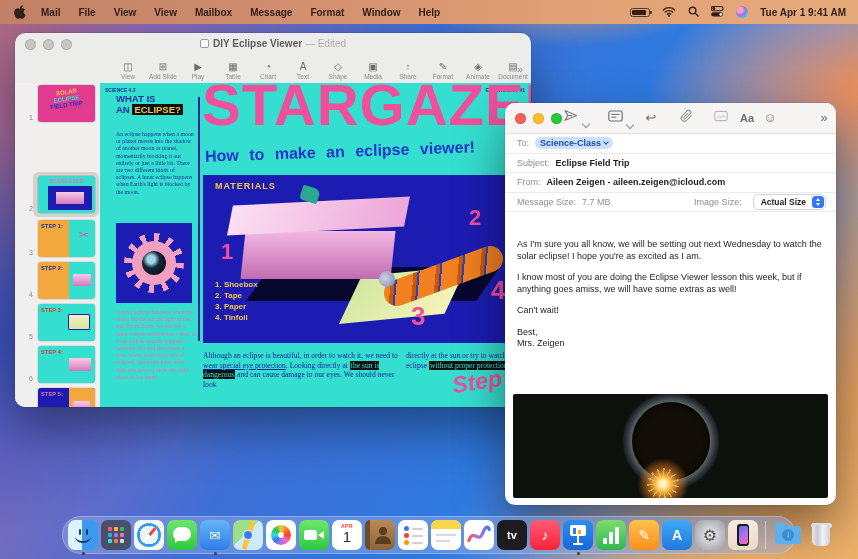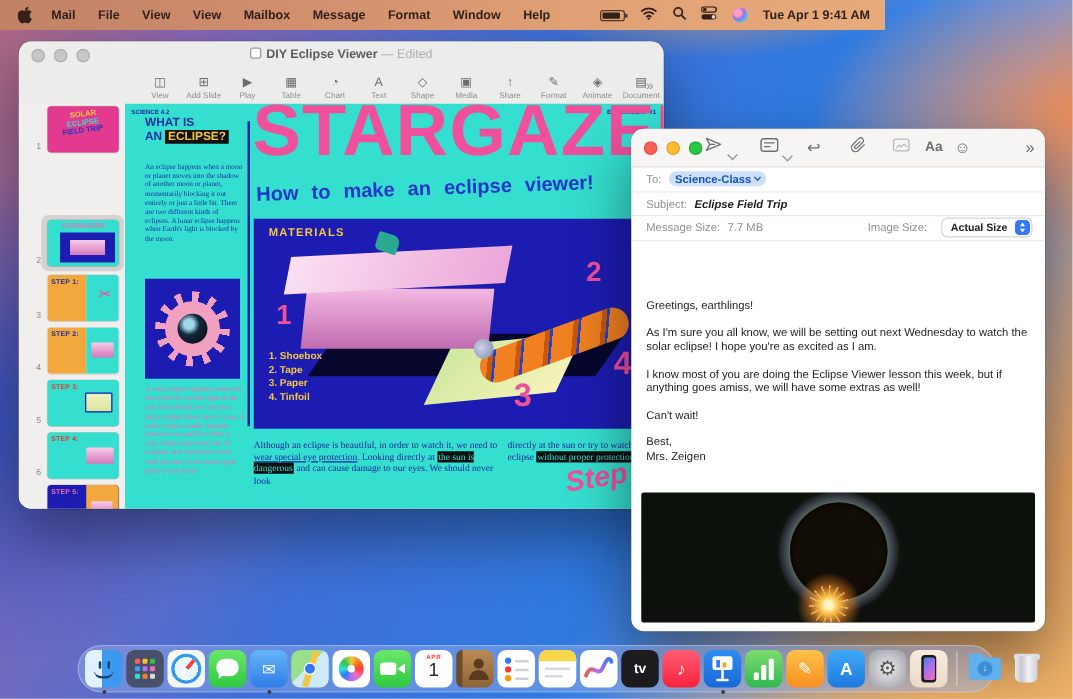--- a/index.html
+++ b/index.html
@@ -11,21 +11,21 @@
       radial-gradient(60% 45% at 88% 103%, #f0b469 0%, rgba(240,180,105,0) 55%),
       radial-gradient(55% 40% at 103% 16%, #ef8a50 0%, rgba(239,138,80,0) 50%),
       radial-gradient(45% 30% at 66% -5%, #e9a05f 0%, rgba(233,160,95,0) 45%),
       radial-gradient(50% 60% at -5% 60%, #2b4fc0 0%, rgba(43,79,192,0) 60%),
       linear-gradient(115deg, #b0687e 0%, #8a68b4 14%, #3f6fd6 40%, #2f7ae0 62%, #6f97e4 76%, #e3a162 92%, #eab06d 100%);
   }
   .abs { position:absolute; }
 
   
   #menubar {
-    position:absolute; left:0; top:0; width:708px; height:24px; z-index:50;
+    position:absolute; left:0; top:0; width:858px; height:24px; z-index:50;
     background:linear-gradient(90deg,#c08166 0%,#cf8d6d 30%,#e0a075 65%,#e7ab7b 100%);
     display:flex; align-items:center; color:#33201a; font-size:10px;
   }
   #menubar .mi { padding:0 9px; font-weight:600; }
   #menubar .mi.app { font-weight:700; }
   #menubar .left { display:flex; align-items:center; }
   #menubar .right { margin-left:auto; display:flex; align-items:center; gap:12px; padding-right:12px; }
   .apple-logo { padding:0 6px 0 14px; display:flex; }
   .batt { width:20px; height:9px; border:1px solid rgba(40,20,15,.75); border-radius:2.5px; position:relative; }
   .batt::before { content:""; position:absolute; left:1px; top:1px; bottom:1px; width:14px; background:#33201a; border-radius:1px; }
@@ -121,21 +121,21 @@
     box-shadow:0 22px 50px rgba(0,0,0,.45), 0 0 0 .5px rgba(0,0,0,.15);
   }
   #mail-toolbar { position:absolute; left:0; top:0; right:0; height:31px; background:#f6f5f4; border-bottom:1px solid #e2e1e0; }
   #mail-toolbar .lights { position:absolute; left:0; top:10px; }
   .ml-red { background:#ff5f57; } .ml-yel { background:#febc2e; } .ml-grn { background:#28c840; }
   .mt-ic { position:absolute; top:6px; color:#6e6e73; font-size:12px; line-height:18px; text-align:center; }
   .chev { display:inline-block; width:6px; height:6px; border-right:1.3px solid #8e8e93; border-bottom:1.3px solid #8e8e93; transform:rotate(45deg); }
   .mail-fields { position:absolute; left:0; top:31px; right:0; }
   .mf-row { position:relative; height:19.6px; border-bottom:1px solid #ebebeb; display:flex; align-items:center; padding-left:12px; font-size:9px; }
   .mf-label { color:#8e8e93; margin-right:6px; }
-  .mf-value { color:#1d1d1f; font-weight:700;font-style:italic; }
+  .mf-value { color:#1d1d1f; font-weight:700; }
   .token { background:#cfe0fb; color:#1450b8; font-weight:600; border-radius:7px; padding:1px 5px; display:flex; align-items:center; gap:3px; }
   .token .tchev { width:4px; height:4px; border-right:1.2px solid #1450b8; border-bottom:1.2px solid #1450b8; transform:rotate(45deg); margin-top:-2px; }
   #imgsize-group { position:absolute; right:10px; display:flex; align-items:center; gap:5px; font-size:9px; }
   #imgsize-select { display:flex; align-items:center; border:1px solid #d6d6d6; border-radius:5px; background:#fff; padding:1px 1px 1px 7px; gap:6px; }
   #imgsize-select .val { font-weight:700; color:#1d1d1f; font-size:8.5px; }
   .stepper { width:12px; height:12px; border-radius:3.5px; background:#3478f6; position:relative; }
   .stepper::before, .stepper::after { content:""; position:absolute; left:3.5px; border-left:2.5px solid transparent; border-right:2.5px solid transparent; }
   .stepper::before { top:2px; border-bottom:3px solid #fff; }
   .stepper::after { bottom:2px; border-top:3px solid #fff; }
   #mail-body { position:absolute; left:12px; top:136px; width:308px; font-size:9px; line-height:11.5px; color:#1d1d1f; }
@@ -495,34 +495,37 @@
       <span class="token">
           <span>Science-Class</span>
           <span class="tchev"></span>
         </span>
     </div>
     <div class="mf-row">
       <span class="mf-label">Subject:</span>
       <span class="mf-value">Eclipse Field Trip</span>
     </div>
     <div class="mf-row">
+      <span class="mf-label">From:</span>
+      <span class="mf-value" style="font-weight:600;">Aileen Zeigen - aileen.zeigen@icloud.com</span>
+    </div>
+    <div class="mf-row">
       <span class="mf-label">Message Size:</span>
       <span class="mf-label">7.7 MB</span>
       <span id="imgsize-group">
         <span class="mf-label">Image Size:</span>
         <span id="imgsize-select">
           <span class="val">Actual Size</span>
           <span class="stepper"></span>
         </span>
       </span>
     </div>
   </div>
 
   <div id="mail-body">
-    <p>Greetings, earthlings!</p>
     <p>As I'm sure you all know, we will be setting out next Wednesday to watch the solar eclipse! I hope you're as excited as I am.</p>
     <p>I know most of you are doing the Eclipse Viewer lesson this week, but if anything goes amiss, we will have some extras as well!</p>
     <p>Can't wait!</p>
     <p>Best,
 Mrs. Zeigen</p>
   </div>
 
   <div id="eclipse-photo">
     <div id="moon-glow"></div>
     <div id="moon-disc"></div>

